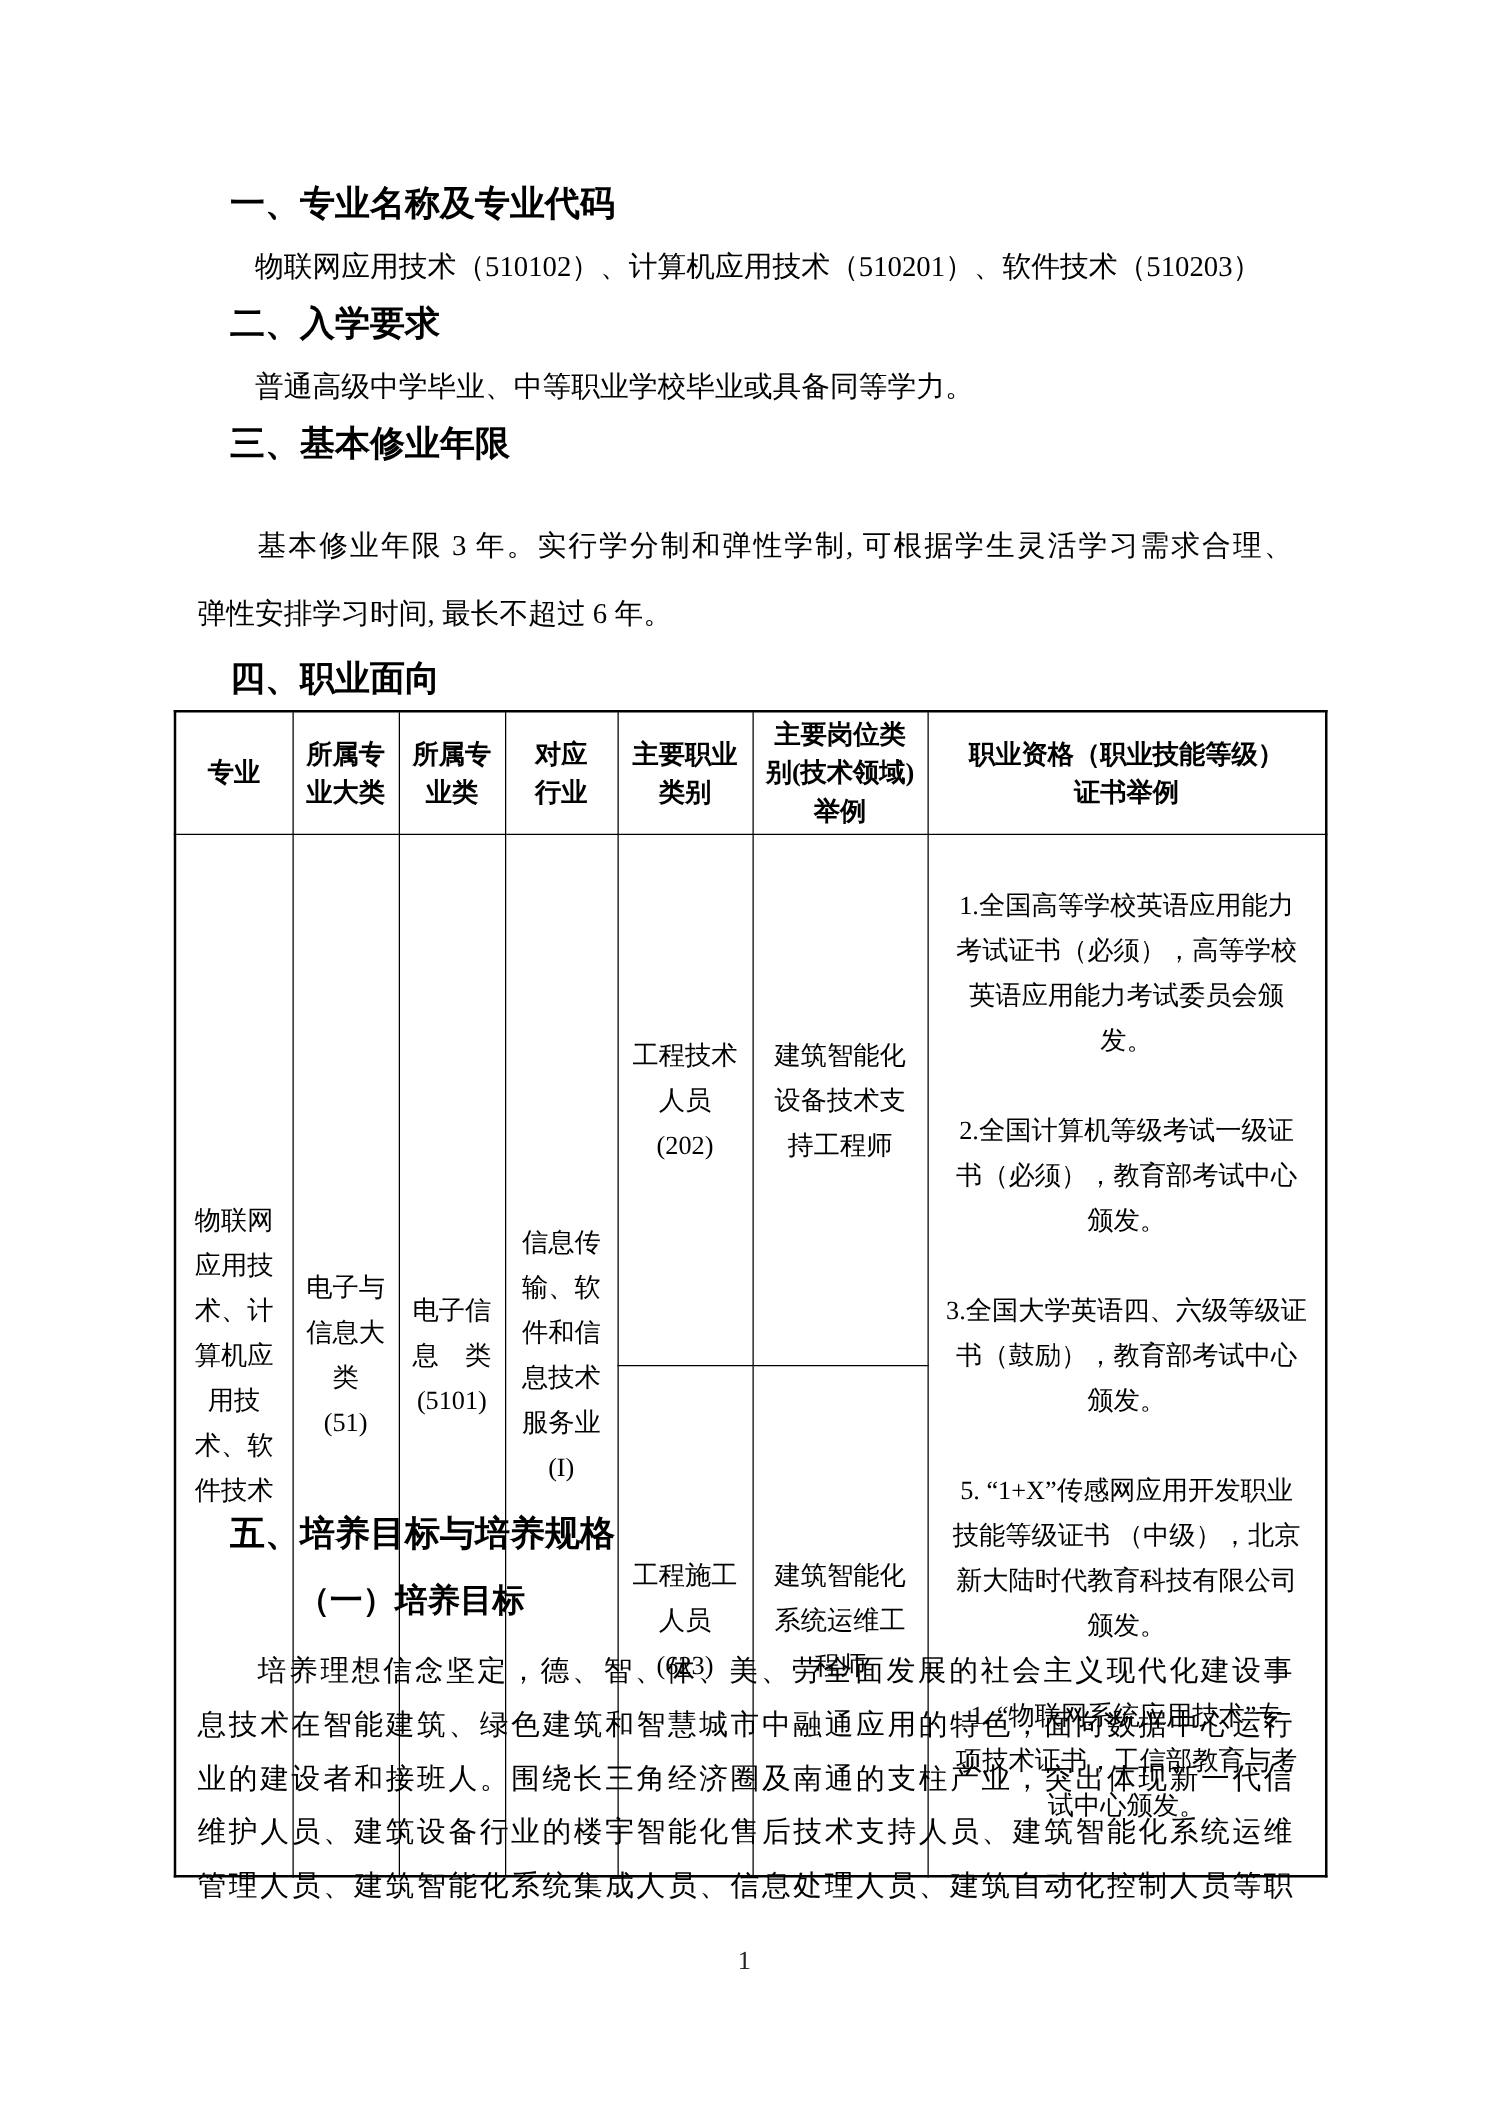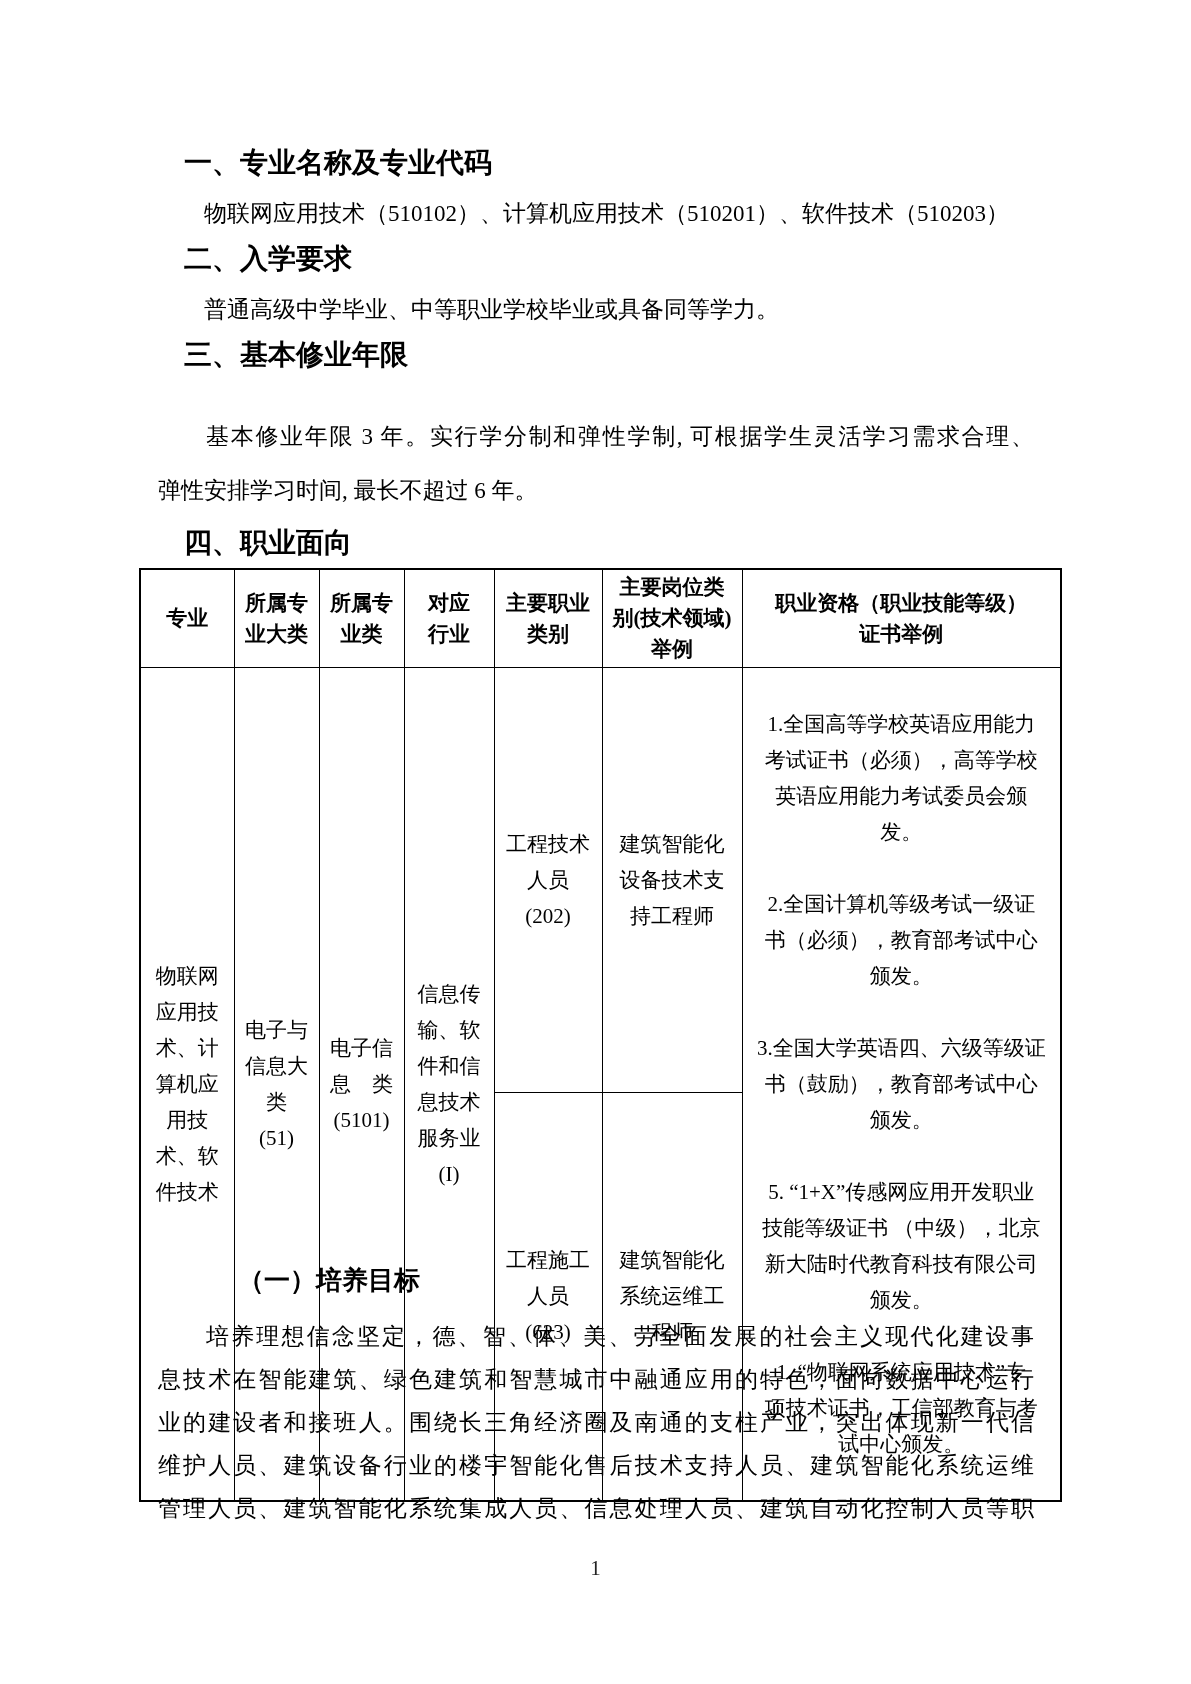--- a/index.html
+++ b/index.html
@@ -171,20 +171,21 @@
       <td>工程施工
 人员
 (623)</td>
       <td>建筑智能化
 系统运维工
 程师</td>
     </tr>
   </tbody>
     </table>
 
+  <div class="abs hd" style="left:168px; top:1210px;">五、培养目标与培养规格</div>
   <div class="abs hd-sub" style="left:238px; top:1264px;">（一）培养目标</div>
 
   <div class="abs para lh43" style="left:158px; top:1315px;">
     <div class="pline indent">培养理想信念坚定，德、智、体、美、劳全面发展的社会主义现代化建设事</div>
     <div class="pline">息技术在智能建筑、绿色建筑和智慧城市中融通应用的特色，面向数据中心运行</div>
     <div class="pline">业的建设者和接班人。围绕长三角经济圈及南通的支柱产业，突出体现新一代信</div>
     <div class="pline">维护人员、建筑设备行业的楼宇智能化售后技术支持人员、建筑智能化系统运维</div>
     <div class="pline">管理人员、建筑智能化系统集成人员、信息处理人员、建筑自动化控制人员等职</div>
   </div>
 

